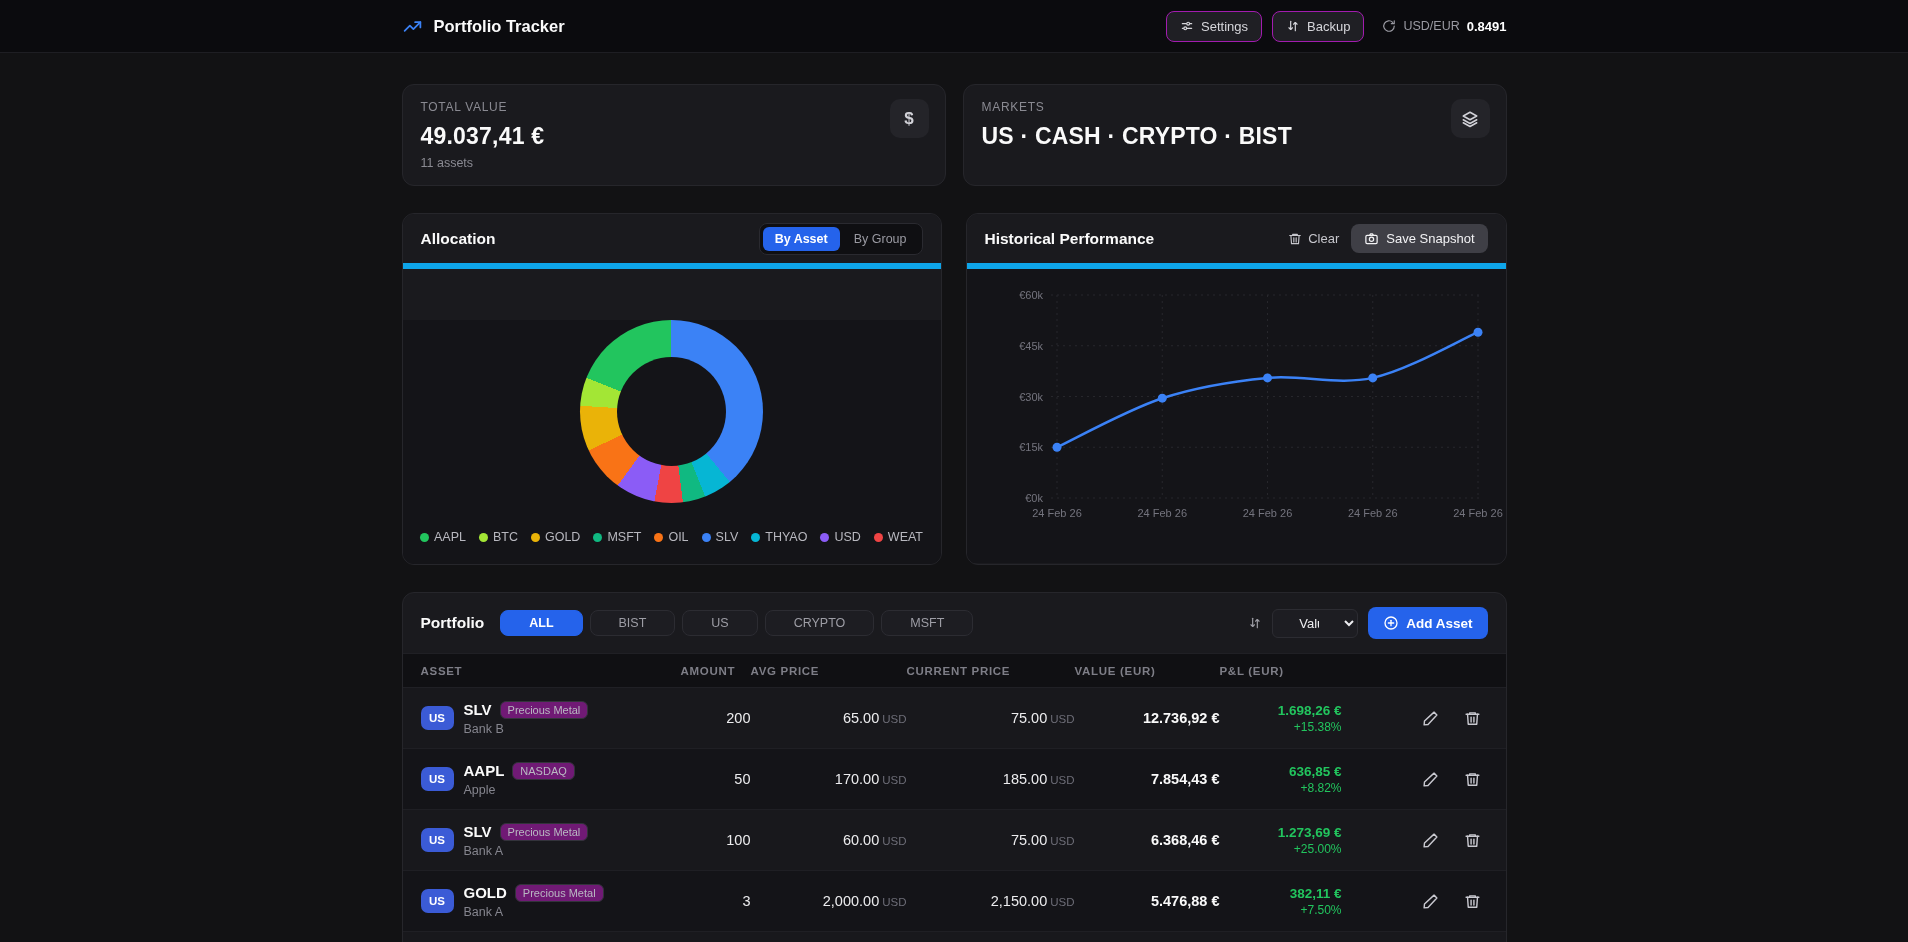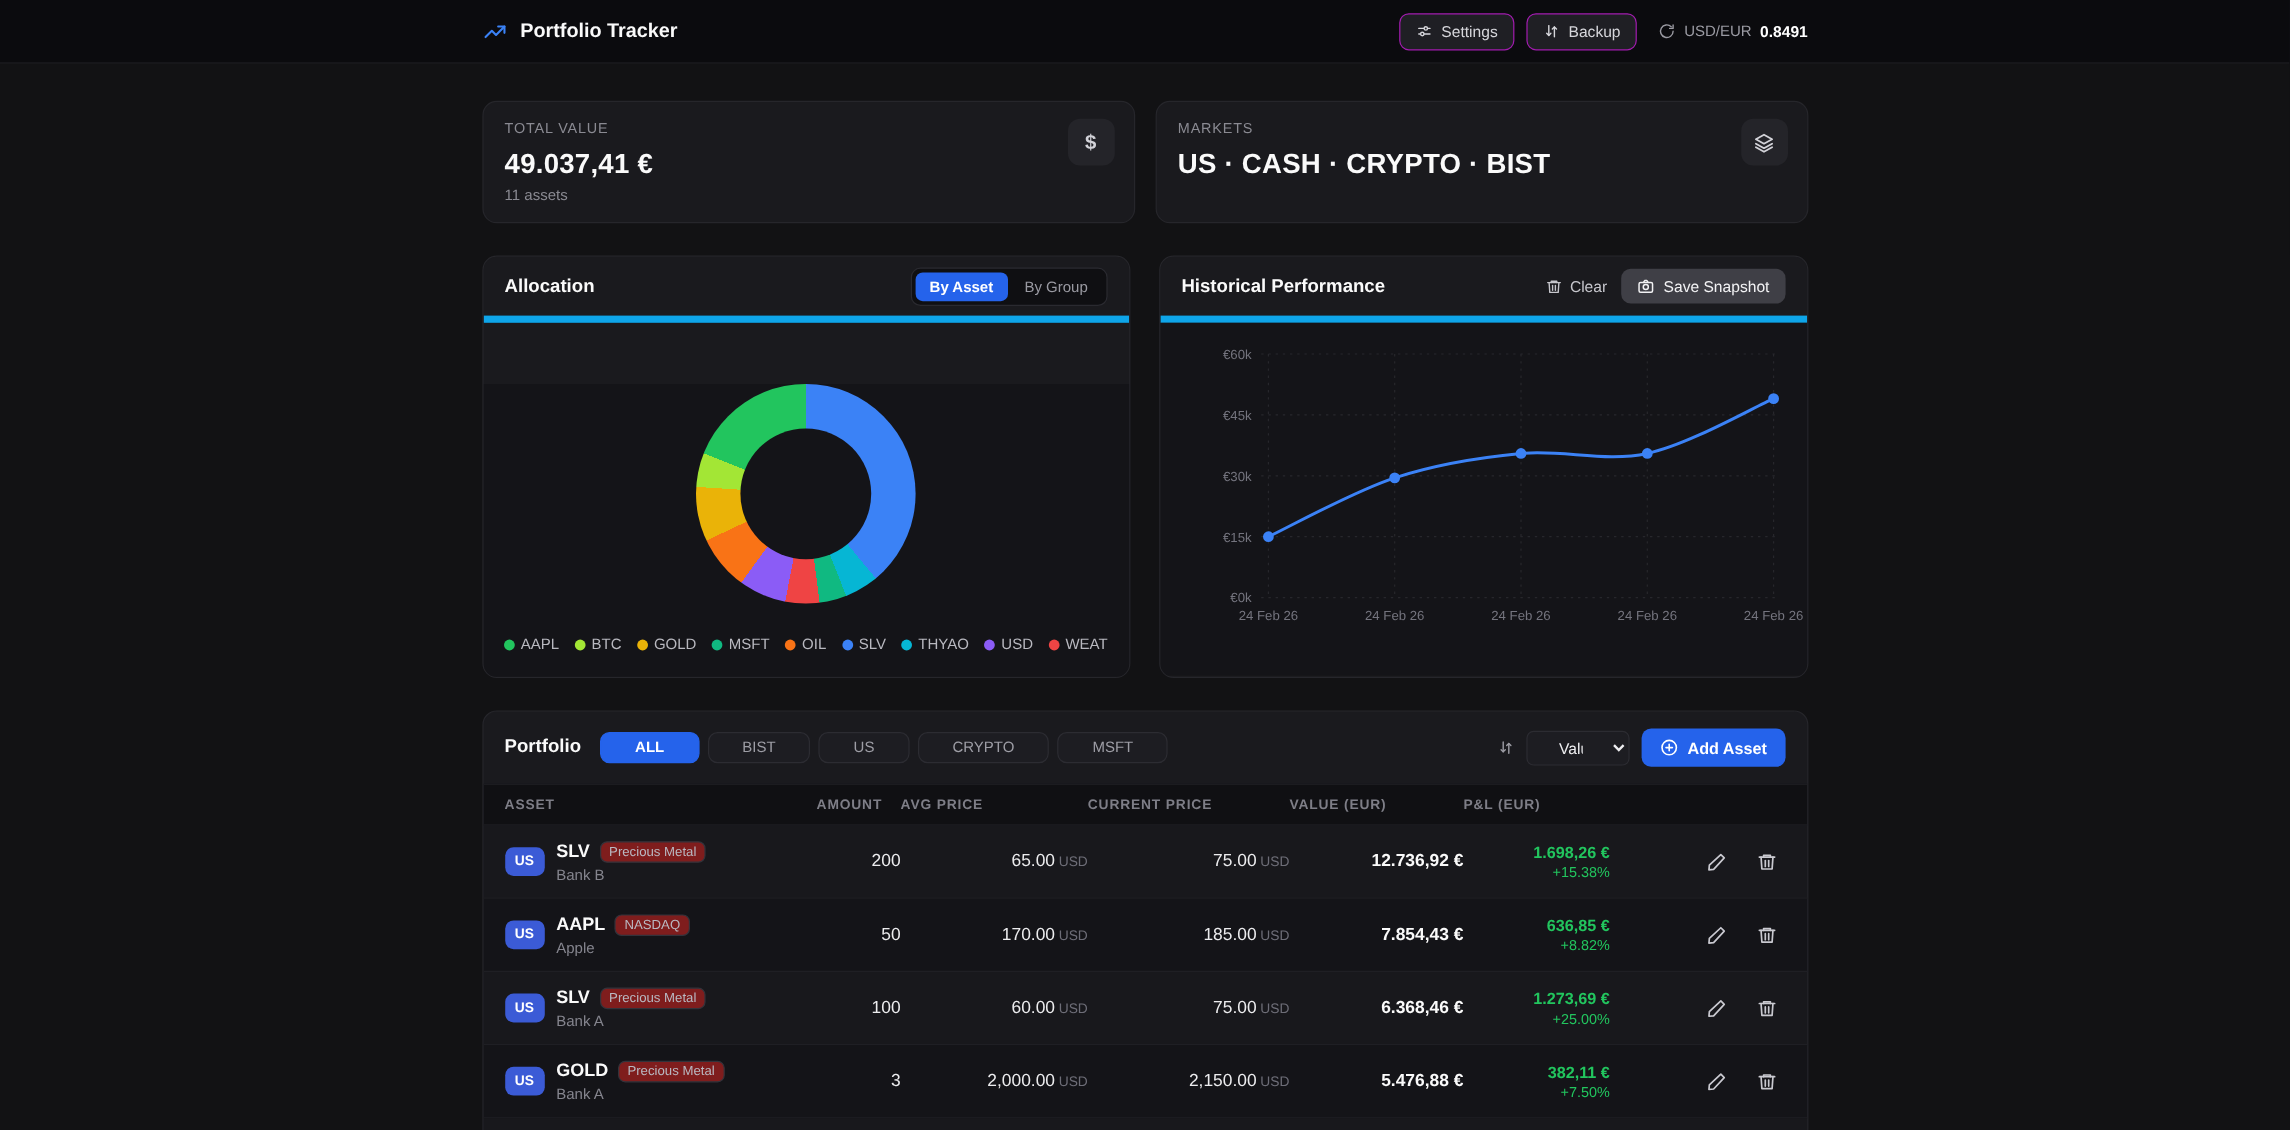--- a/index.html
+++ b/index.html
@@ -134,21 +134,21 @@
 
   .c-asset { display:flex; align-items:center; gap:10px; }
   .mbadge {
     width:33px; height:24px; border-radius:7px; background:#3b5bd6; color:#fff;
     font-size:11.5px; font-weight:700; display:flex; align-items:center; justify-content:center;
     flex:none;
   }
   .sym-line { display:flex; align-items:center; gap:8px; }
   .sym { font-size:15px; font-weight:700; color:#fafafa; }
   .tag {
-    font-size:11px; background:#7f1d1d; border:1px solid #33333b; color:#b9b9c2;
+    font-size:11px; background:#701a75; border:1px solid #33333b; color:#b9b9c2;
     padding:2px 7px; border-radius:6px; white-space:nowrap;
   }
   .subt { font-size:12.5px; color:#85858e; margin-top:3px; }
 
   .c-num { text-align:right; font-size:14.5px; color:#ececee; }
   .ccy { font-size:11.5px; color:#6d6d77; margin-left:3px; font-weight:400; }
   .c-val { font-weight:700; color:#fafafa; }
   .c-pnl { text-align:right; color:#22c55e; }
   .pnl-a { font-size:13.5px; font-weight:600; }
   .pnl-p { font-size:12px; margin-top:2px; }

